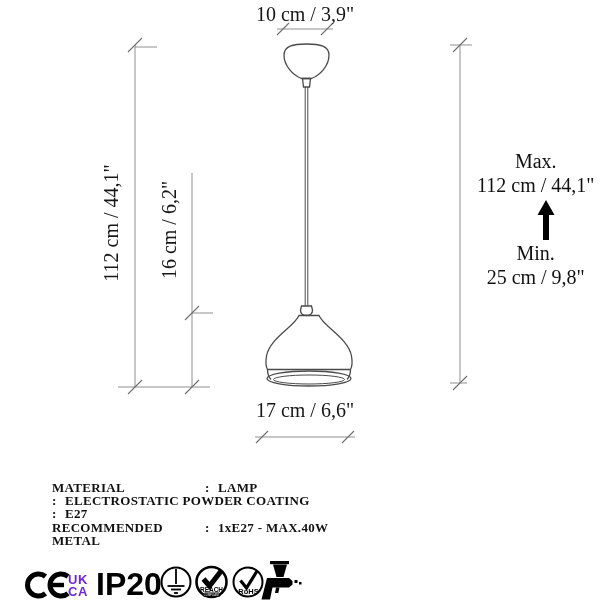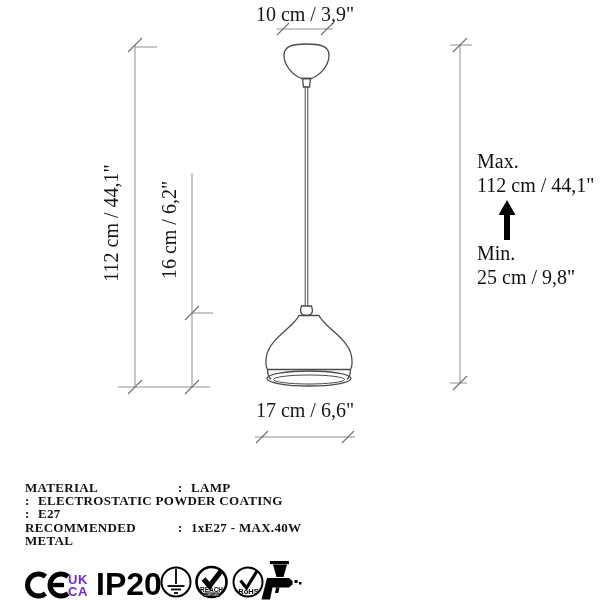--- a/index.html
+++ b/index.html
@@ -2,25 +2,25 @@
 <html><head>
 <meta charset="utf-8">
 <style>
   html,body{margin:0;padding:0;background:#fff;}
   .canvas{position:relative;width:600px;height:600px;background:#fff;overflow:hidden;
           font-family:"Liberation Serif",serif;color:#111;}
   svg{position:absolute;left:0;top:0;}
   .dim-label{position:absolute;font-size:20px;white-space:nowrap;color:#161616;}
   .rot{transform:translate(-50%,-50%) rotate(-90deg);}
   .ctr{text-align:center;}
-  .maxmin{position:absolute;left:477px;top:149px;font-size:20px;line-height:24px;white-space:nowrap;}
+  .maxmin{position:absolute;left:477px;top:149px;font-size:20px;line-height:24px;white-space:nowrap;text-align:center;}
   .arrow-wrap{margin:2px 0 0 20px;height:42px;}
   .specs{position:absolute;left:25px;top:481px;font-size:13px;line-height:13.2px;
          font-weight:bold;letter-spacing:.3px;}
-  .spec-row{display:flex;}
+  .spec-row{display:flex;margin-left:27px;}
   .spec-label{width:153px;}
   .spec-sep{width:13px;}
   .ukca{position:absolute;left:68px;top:574px;font-family:"Liberation Sans",sans-serif;
         font-weight:bold;font-size:13px;line-height:11.5px;letter-spacing:.5px;color:#6d28d9;}
   .ip20{position:absolute;left:96px;top:570px;font-family:"Liberation Sans",sans-serif;
         font-weight:600;font-size:32px;line-height:28px;color:#000;}
 </style>
 </head>
 <body>
 

